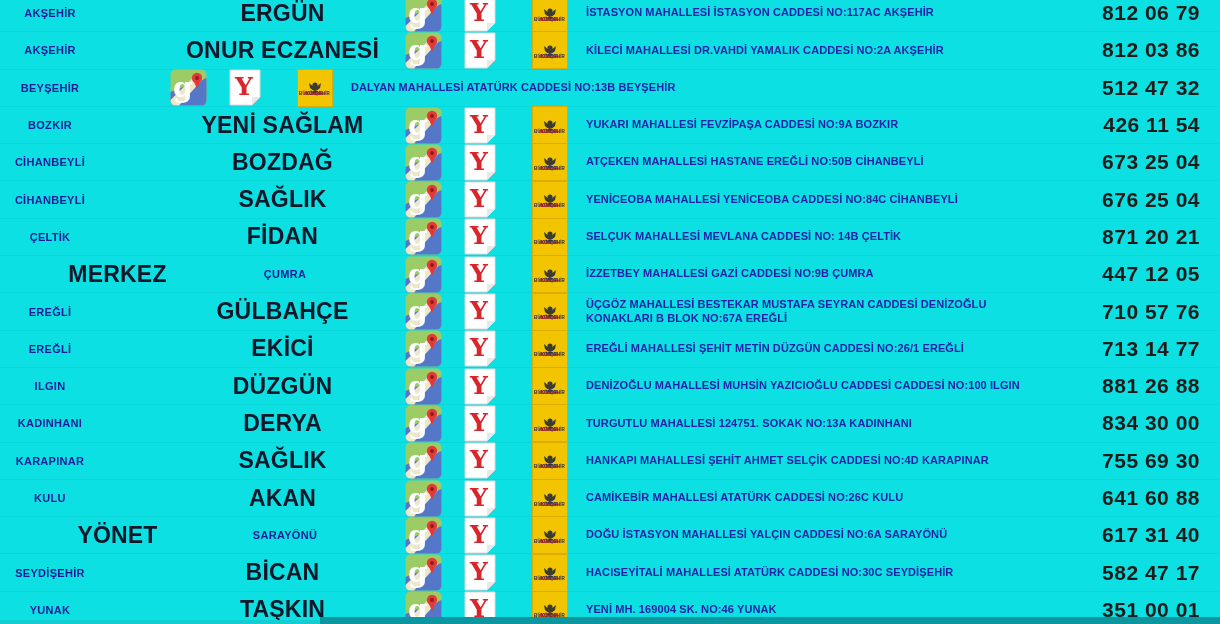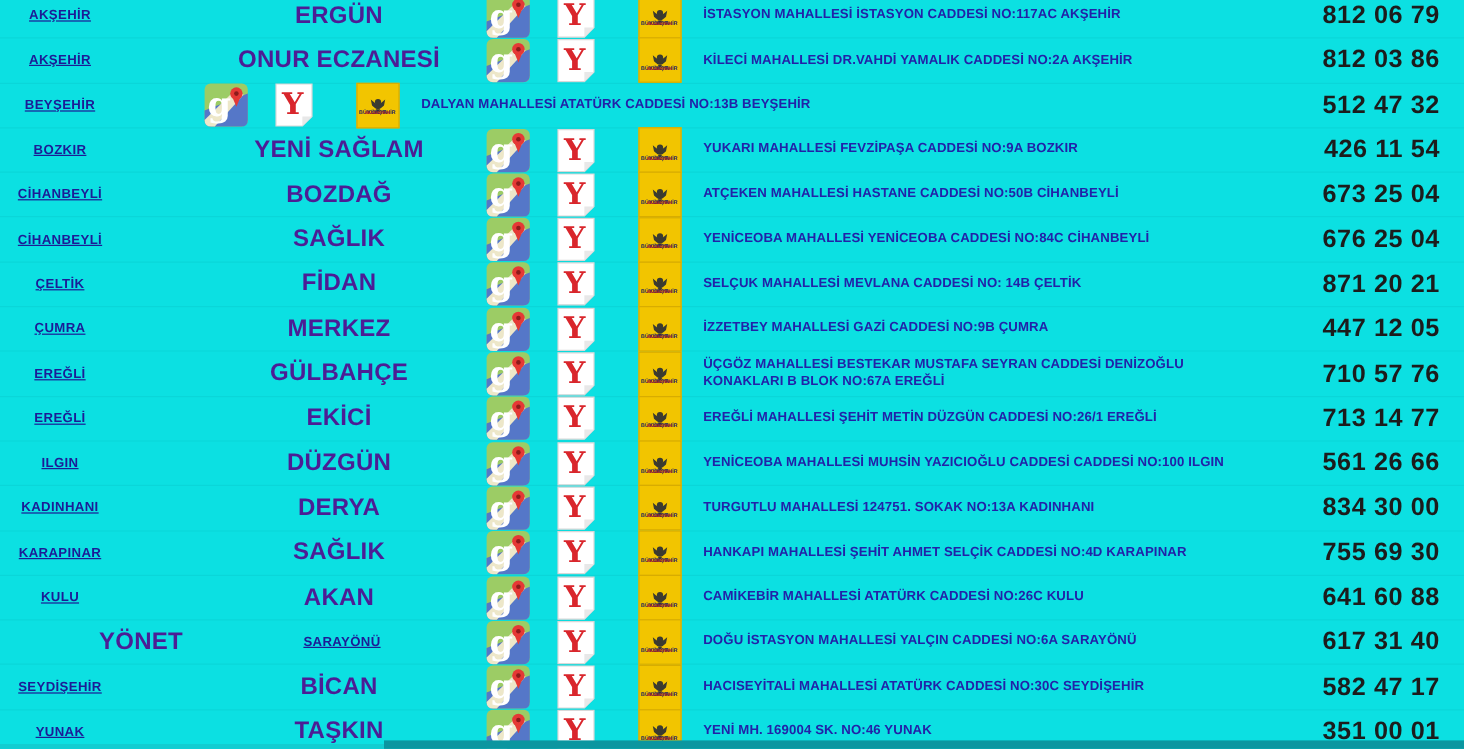--- a/index.html
+++ b/index.html
@@ -22,26 +22,25 @@
   .cell { display: flex; align-items: center; height: 100%; }
   .cell.district {
     width: 165px;
     justify-content: center;
     padding-right: 65px;
   }
   .district-label {
     font-size: 11px; font-weight: bold;
     color: #1C1C96; letter-spacing: 0.3px;
     white-space: nowrap;
-    text-decoration: underline;
   }
   .cell.name { width: 235px; justify-content: center; }
   .name-label {
-    font-size: 20px; font-weight: bold;
-    color: #4c1d95; letter-spacing: 0.2px;
+    font-size: 23px; font-weight: bold;
+    color: #0f172a; letter-spacing: 0.2px;
     white-space: nowrap;
   }
   .cell.gmaps  { width: 47px; justify-content: center; }
   .cell.yandex { width: 66px; justify-content: center; }
   .cell.konya  { width: 73px; justify-content: center; }
   .icon-box { display: block; line-height: 0; cursor: pointer; }
   .cell.address { flex: 1; padding-right: 10px; }
   .address-label {
     font-size: 11px; font-weight: bold;
     color: #2222A8; line-height: 1.25;
@@ -333,21 +332,21 @@
               <path d="M5 10 L7 12.5 L9 10 Z" fill="#3B3B30"></path>
             </svg>
           </span>
           <span class="konya-line1">KONYA</span>
           <span class="konya-line2">BÜYÜKŞEHİR</span>
           <span class="konya-line3">BELEDİYESİ</span>
         </span>
       </span>
     </div>
     <div class="cell address">
-      <span class="address-label">ATÇEKEN MAHALLESİ HASTANE CADDESİ NO:50B CİHANBEYLİ</span>
+      <span class="address-label">ATÇEKEN MAHALLESİ HASTANE EREĞLİ NO:50B CİHANBEYLİ</span>
     </div>
     <div class="cell phone">
       <span class="phone-label">673 25 04</span>
     </div>
   </div>
 
   <div class="row">
     <div class="cell district">
       <span class="district-label">CİHANBEYLİ</span>
     </div>
@@ -447,26 +446,26 @@
     </div>
     <div class="cell address">
       <span class="address-label">SELÇUK MAHALLESİ MEVLANA CADDESİ NO: 14B ÇELTİK</span>
     </div>
     <div class="cell phone">
       <span class="phone-label">871 20 21</span>
     </div>
   </div>
 
   <div class="row">
+    <div class="cell name">
+      <span class="name-label">MERKEZ</span>
+    </div>
     <div class="cell district">
       <span class="district-label">ÇUMRA</span>
     </div>
-    <div class="cell name">
-      <span class="name-label">MERKEZ</span>
-    </div>
     <div class="cell gmaps">
       <span class="icon-box">
         <svg width="37" height="37" viewBox="0 0 37 37">
           <rect x="0.5" y="0.5" width="36" height="36" rx="5" fill="#9CCC65"></rect>
           <path d="M0.5 23 L36.5 9 L36.5 31 Q36.5 36.5 31 36.5 L6 36.5 Q0.5 36.5 0.5 31 Z" fill="#5577C8"></path>
           <path d="M0.5 31 L27 5 L33 10 L9 36.5 L6 36.5 Q0.5 36.5 0.5 31 Z" fill="#EDE7C9"></path>
           <text x="3" y="28" font-size="28" font-weight="bold" fill="#FFFFFF" font-family="'DejaVu Serif', serif">g</text>
           <path d="M27 20 L23.2 11 L30.8 11 Z" fill="#E53935"></path>
           <circle cx="27" cy="9" r="5.2" fill="#E53935"></circle>
           <circle cx="27" cy="9" r="1.9" fill="#8E1B1B"></circle>
@@ -651,24 +650,24 @@
               <path d="M5 10 L7 12.5 L9 10 Z" fill="#3B3B30"></path>
             </svg>
           </span>
           <span class="konya-line1">KONYA</span>
           <span class="konya-line2">BÜYÜKŞEHİR</span>
           <span class="konya-line3">BELEDİYESİ</span>
         </span>
       </span>
     </div>
     <div class="cell address">
-      <span class="address-label">YENİCEOBA MAHALLESİ MUHSİN YAZICIOĞLU CADDESİ CADDESİ NO:100 ILGIN</span>
-    </div>
-    <div class="cell phone">
-      <span class="phone-label">561 26 66</span>
+      <span class="address-label">DENİZOĞLU MAHALLESİ MUHSİN YAZICIOĞLU CADDESİ CADDESİ NO:100 ILGIN</span>
+    </div>
+    <div class="cell phone">
+      <span class="phone-label">881 26 88</span>
     </div>
   </div>
 
   <div class="row">
     <div class="cell district">
       <span class="district-label">KADINHANI</span>
     </div>
     <div class="cell name">
       <span class="name-label">DERYA</span>
     </div>

